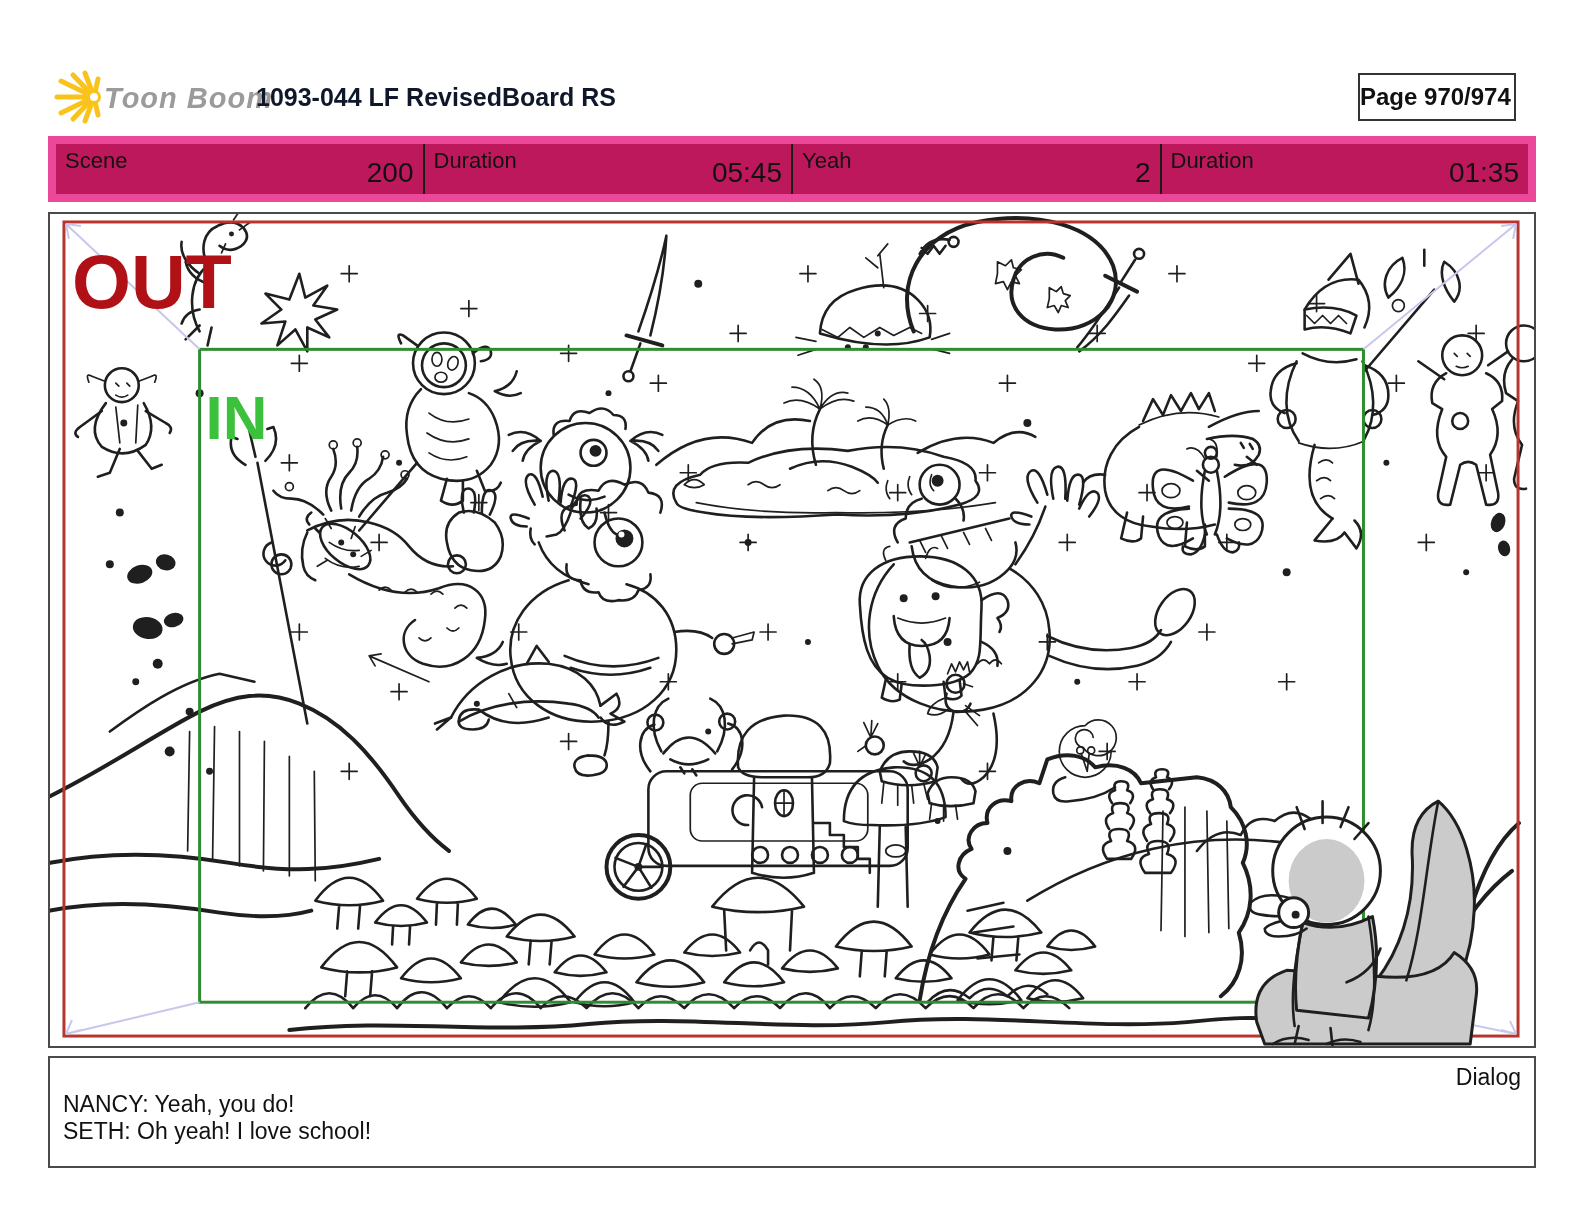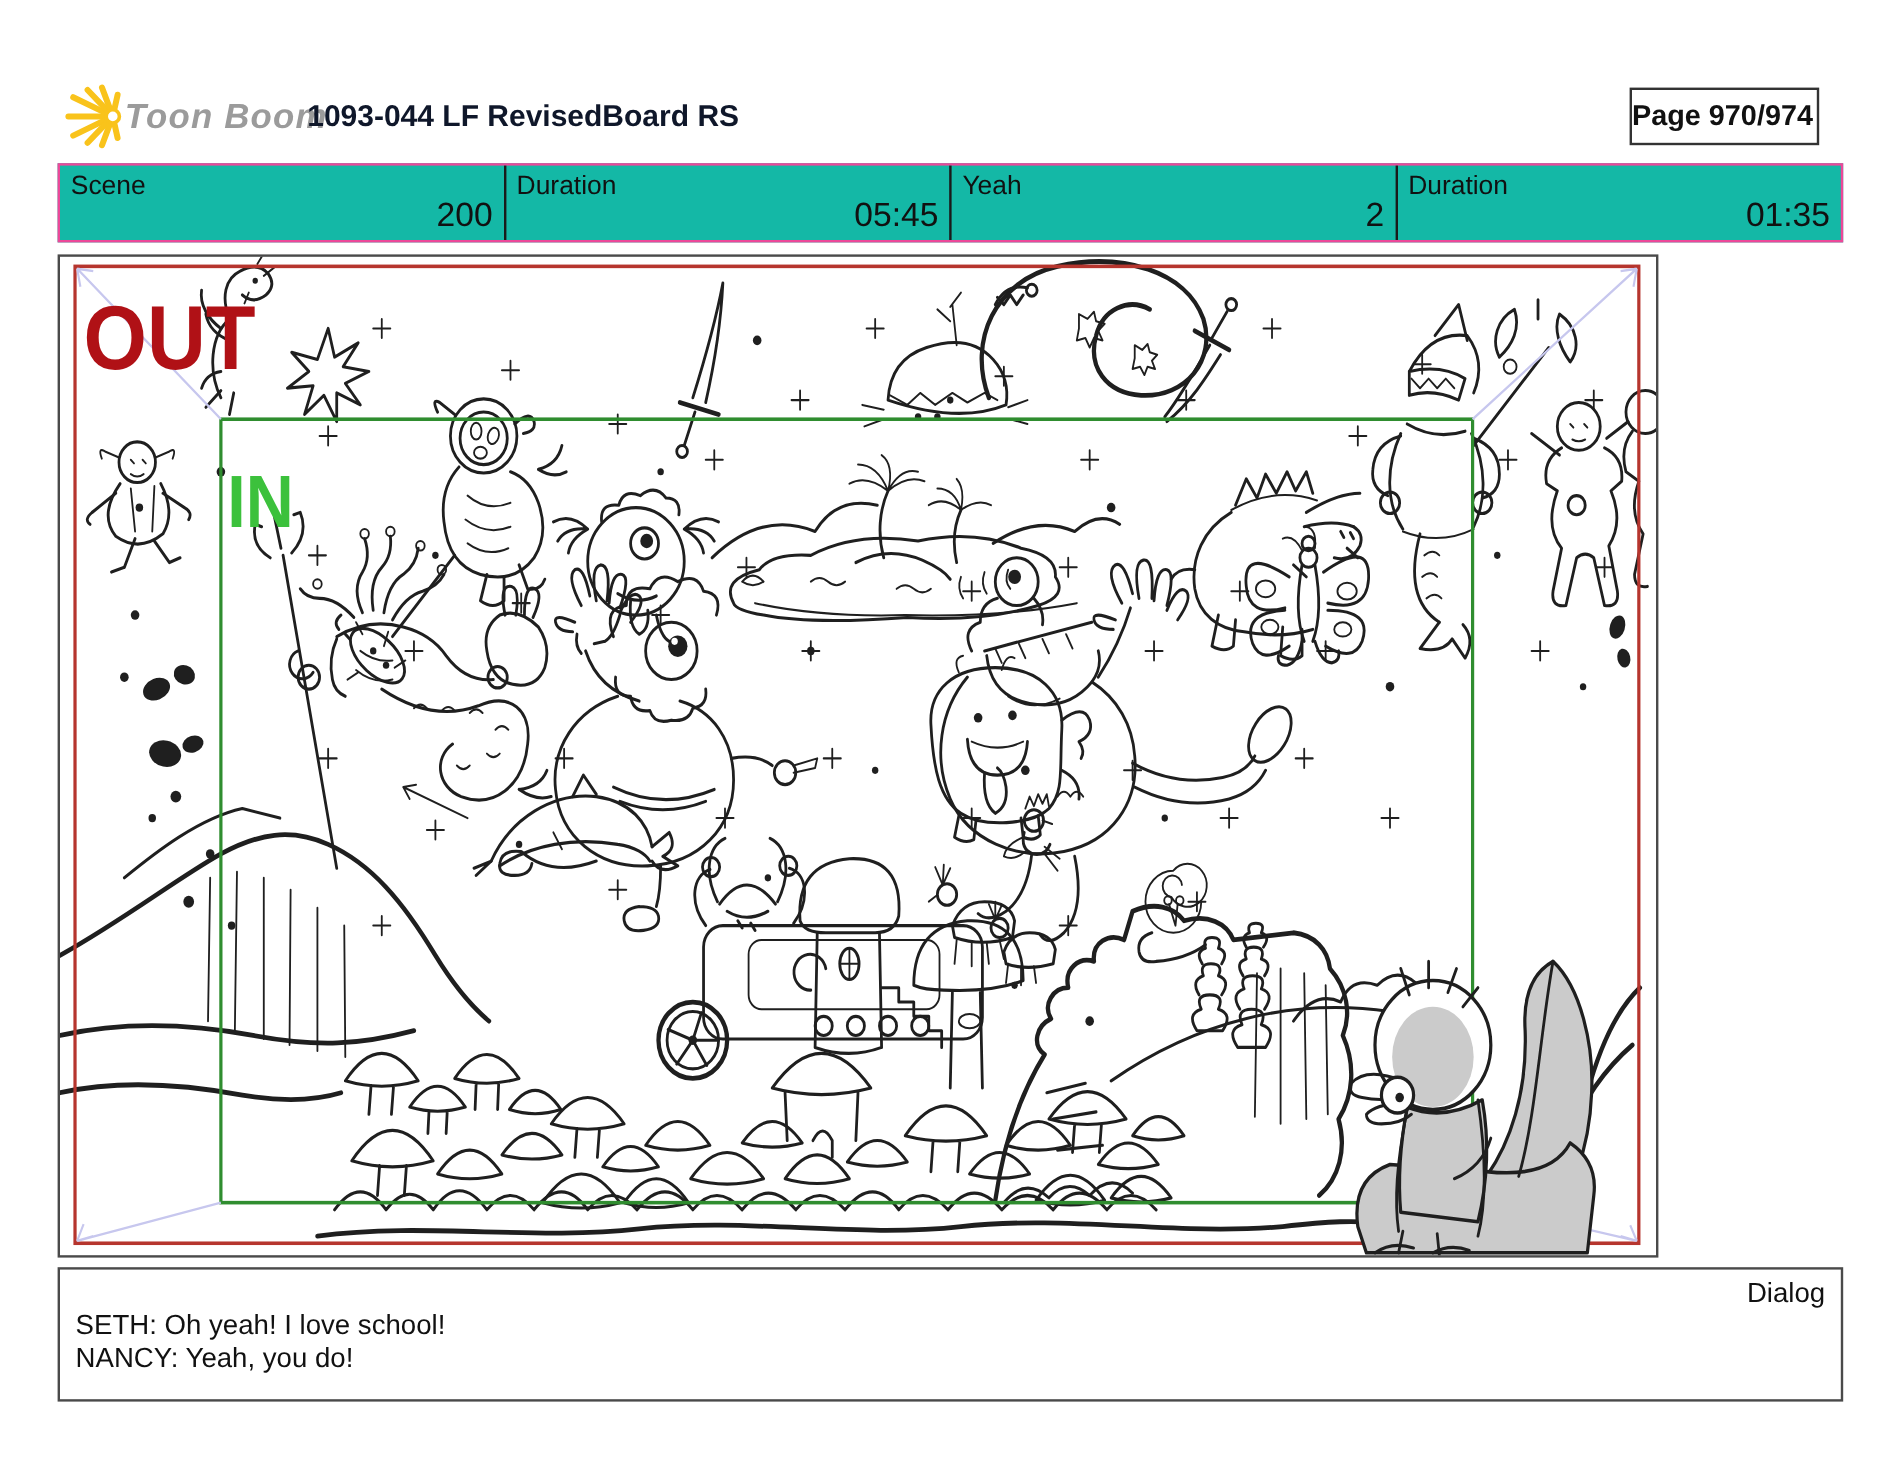--- a/index.html
+++ b/index.html
@@ -7,27 +7,27 @@
         font-family:"Liberation Sans",sans-serif;color:#111;margin-top:16px;}
   
   .logo-burst{position:absolute;left:52px;top:54px;width:56px;height:56px;}
   .logo-text{position:absolute;left:104px;top:66px;font-size:29px;font-weight:bold;font-style:italic;
              color:#9b9b9b;letter-spacing:1px;}
   .doc-title{position:absolute;left:256px;top:67px;font-size:25px;font-weight:bold;color:#0f172a;}
   .page-box{position:absolute;left:1358px;top:57px;width:154px;height:44px;border:2px solid #333;
             font-size:24px;font-weight:bold;text-align:left;line-height:44px;color:#111;}
   
   .info-row{position:absolute;left:48px;top:120px;width:1488px;height:66px;display:flex;
-            border:2px solid #ec4899;box-sizing:border-box;background:#14b8a6;}
+            border:8px solid #ec4899;box-sizing:border-box;background:#be185d;}
   .info-cell{flex:1;position:relative;border-left:2px solid #1a1a1a;}
   .info-cell:first-child{border-left:none;}
   .info-label{position:absolute;top:4px;left:9px;font-size:22px;color:#111;}
   .info-value{position:absolute;bottom:5px;right:9px;font-size:28px;color:#111;}
   
-  .panel{position:absolute;left:48px;top:196px;width:1334px;height:836px;border:2px solid #4a4a4a;
+  .panel{position:absolute;left:48px;top:196px;width:1488px;height:836px;border:2px solid #4a4a4a;
          box-sizing:border-box;background:#fff;}
   .panel svg{display:block;width:100%;height:100%;}
   .ink{fill:none;stroke:#1f1f1f;stroke-width:2.6;stroke-linecap:round;stroke-linejoin:round;}
   .thin{stroke-width:1.7;}
   .thick{stroke-width:4;}
   .inkf{fill:#1f1f1f;stroke:none;}
   .shade{fill:#cbcbcb;stroke:#1f1f1f;stroke-width:3;stroke-linejoin:round;}
   .whitefill{fill:#ffffff;}
   .frame{fill:none;stroke-width:3;}
   .campath{fill:none;stroke-width:2;}
@@ -538,17 +538,17 @@
       <path class="ink" d="M1226,834 q16,-10 36,-4 m18,4 q16,-8 34,-2"></path>
     </g>
 
     <text class="biglabel" x="22" y="94" font-size="76" fill="#b01116">OUT</text>
     <text class="biglabel" x="156" y="226" font-size="62" fill="#3cc13c">IN</text>
   </svg>
   </div>
 
   <div class="dialog-box">
     <div class="dialog-heading">Dialog</div>
+    <div class="dialog-line">NANCY: Yeah, you do!</div>
     <div class="dialog-line">SETH: Oh yeah! I love school!</div>
-    <div class="dialog-line">NANCY: Yeah, you do!</div>
   </div>
 
 </div>
 
 </body></html>

